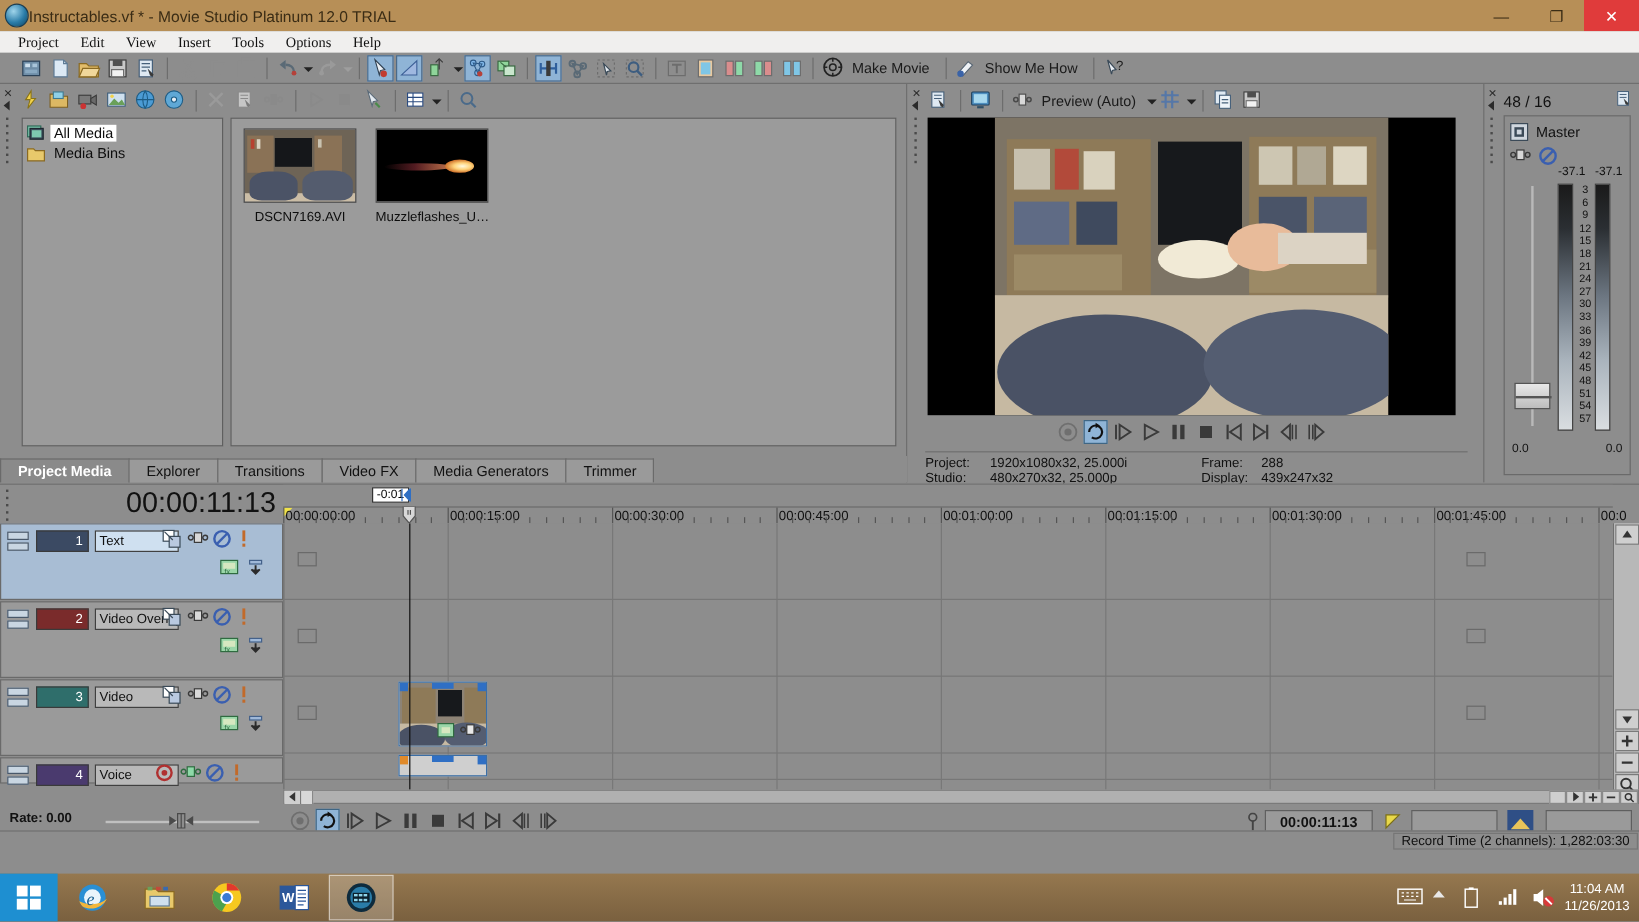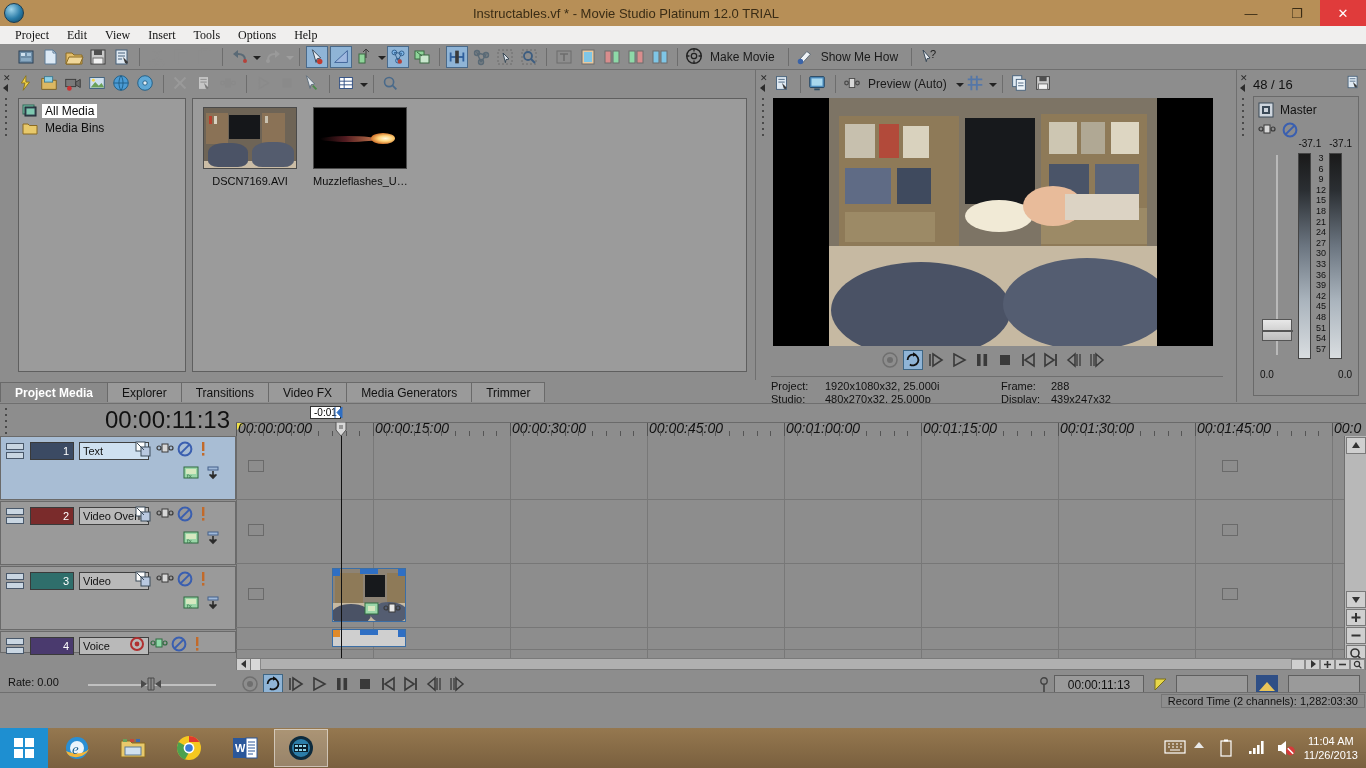--- a/index.html
+++ b/index.html
@@ -16,21 +16,21 @@
   .titlebar {
     position: absolute; left:0; top:0; width:1366px; height:26px;
     background: #b78f57; display:flex; align-items:center;
   }
   .titlebar .appicon {
     width:20px; height:20px; margin-left:4px; border-radius:50%;
     background: radial-gradient(circle at 35% 30%, #9fd4ea 0%, #2a7ca8 55%, #10415c 100%);
     border:1px solid #1b3d52;
   }
   .titlebar .ttl {
-    flex:1; text-align:center; font-size:13px; color:#3a2c15;
+    flex:1; font-size:13px; color:#3a2c15;
   }
   .wbtns { display:flex; height:26px; }
   .wbtn {
     width:46px; height:26px; display:flex; align-items:center; justify-content:center;
     color:#3a2c15; font-size:13px;
   }
   .wbtn.close { background:#e03b3b; color:#fff; }
 
   
   .menubar {
@@ -164,21 +164,21 @@
   .scale { position:absolute; left:58px; top:2px; width:18px; height:206px; font-size:9px; color:#111; }
   .scale div { height:10.6px; line-height:10.6px; text-align:center; }
   .mx-foot { display:flex; justify-content:space-between; padding:0 6px; font-size:10px; color:#111; }
 
   
   .timeline { position:absolute; left:0; top:403px; width:1366px; height:305px; background:#8d8d8d; border-top:1px solid #6f6f6f; }
   .tl-head { position:absolute; left:0; top:0; width:236px; height:32px; }
   .tl-timecode { position:absolute; right:6px; top:2px; font-size:24px; color:#111; font-family:"Liberation Sans", sans-serif; }
   .tl-ruler { position:absolute; left:236px; top:0; right:22px; height:32px; background:#8d8d8d; }
   .tl-ruler .marks { position:absolute; left:0; bottom:0; width:100%; height:14px; border-top:1px solid #6a6a6a; }
-  .tl-ruler .lab { position:absolute; bottom:0; font-size:14px; color:#111; padding-left:2px;font-style:italic; }
+  .tl-ruler .lab { position:absolute; bottom:0; font-size:11px; color:#111; padding-left:2px; }
   .tl-ruler .tick { position:absolute; bottom:0; width:1px; height:5px; background:#555; }
   .tl-ruler .tickM { position:absolute; bottom:0; width:1px; height:13px; background:#555; }
   .tooltip-neg {
     position:absolute; left:74px; top:2px; background:#fff; border:1px solid #333;
     font-size:10px; padding:0 3px; color:#000;
   }
   .tl-tracks-head { position:absolute; left:0; top:32px; width:236px; bottom:44px; overflow:hidden; }
   .trk-head { position:relative; height:64px; background:#9a9a9a; border:1px solid #6a6a6a; margin-bottom:1px; }
   .trk-head.sel { background:#a8bdd4; }
   .trk-head .vtoggle { position:absolute; left:5px; top:6px; width:20px; height:20px; }
@@ -206,21 +206,21 @@
   .playhead { position:absolute; top:0; bottom:0; width:1px; background:#111; }
 
   .clip {
     position:absolute; border:1px solid #3b6ea5; background:#c9c9c9; overflow:hidden;
   }
   .clip .handle { position:absolute; width:7px; height:7px; background:#2f6fc4; }
   .clip .htop { position:absolute; left:50%; margin-left:-9px; top:0; width:18px; height:5px; background:#2f6fc4; }
 
   .tl-scroll-v { position:absolute; right:0; top:32px; width:22px; bottom:44px; background:#b8b8b8; border-left:1px solid #6f6f6f; }
   .sb-btn { width:20px; height:17px; background:#cfcfcf; border:1px solid #7a7a7a; position:relative; }
-  .tl-bottom { position:absolute; left:0; bottom:0; width:1366px; height:44px; }
+  .tl-bottom { position:absolute; left:0; bottom:0; width:1366px; height:44px;font-weight:bold; }
   .hscroll { position:absolute; left:236px; bottom:38px; right:0; height:12px; background:#b0b0b0; border:1px solid #7a7a7a; display:flex; align-items:center; }
   .tl-transport { position:absolute; left:236px; bottom:12px; height:24px; display:flex; align-items:center; gap:3px; padding-left:4px; }
   .rate-box { position:absolute; left:6px; bottom:12px; width:224px; height:24px; }
   .rate-lbl { position:absolute; left:2px; top:4px; font-size:11px; color:#111; }
   .rate-track { position:absolute; left:82px; top:12px; width:128px; height:2px; background:#c0c0c0; }
   .rate-knob { position:absolute; left:132px; top:5px; width:26px; height:14px; }
   .rate-mark { position:absolute; left:158px; top:20px; width:0;height:0;
     border-left:6px solid transparent;border-right:6px solid transparent;border-bottom:8px solid #c4622e; }
   .tc-field {
     position:absolute; right:222px; bottom:14px; width:90px; height:19px;

